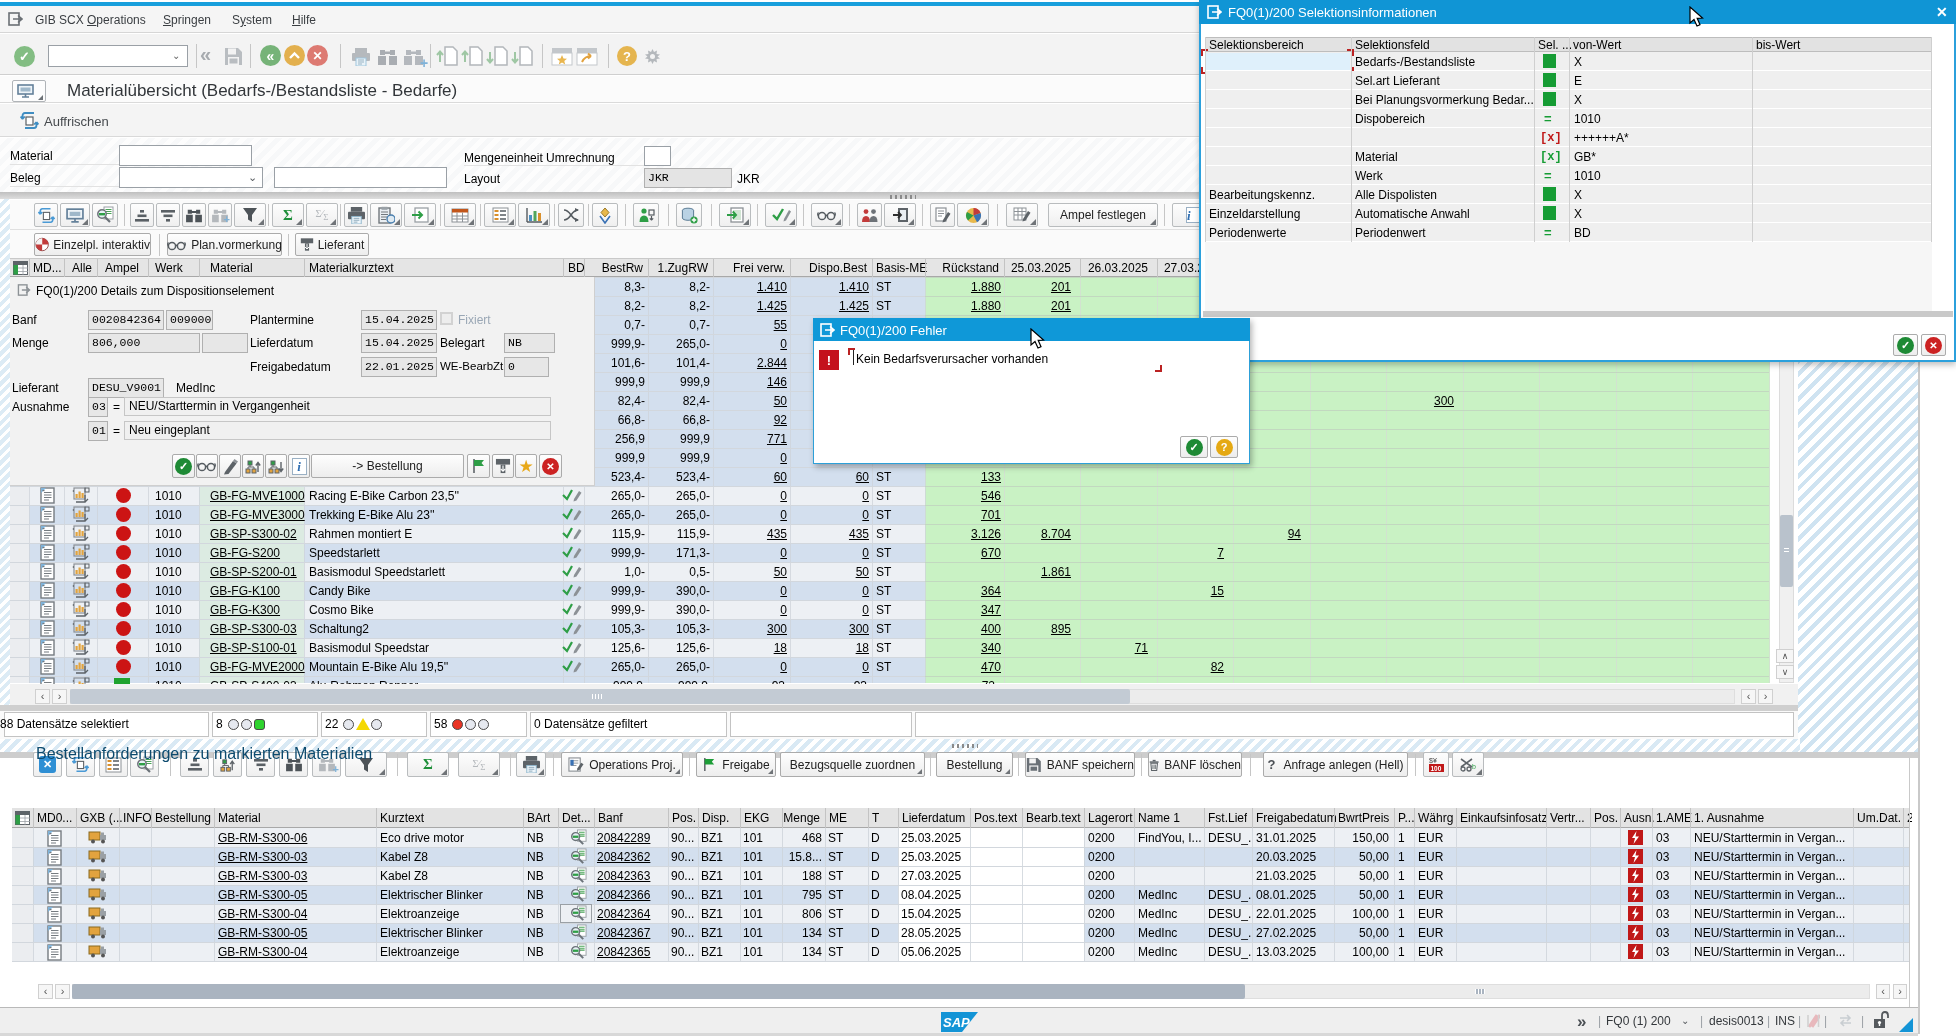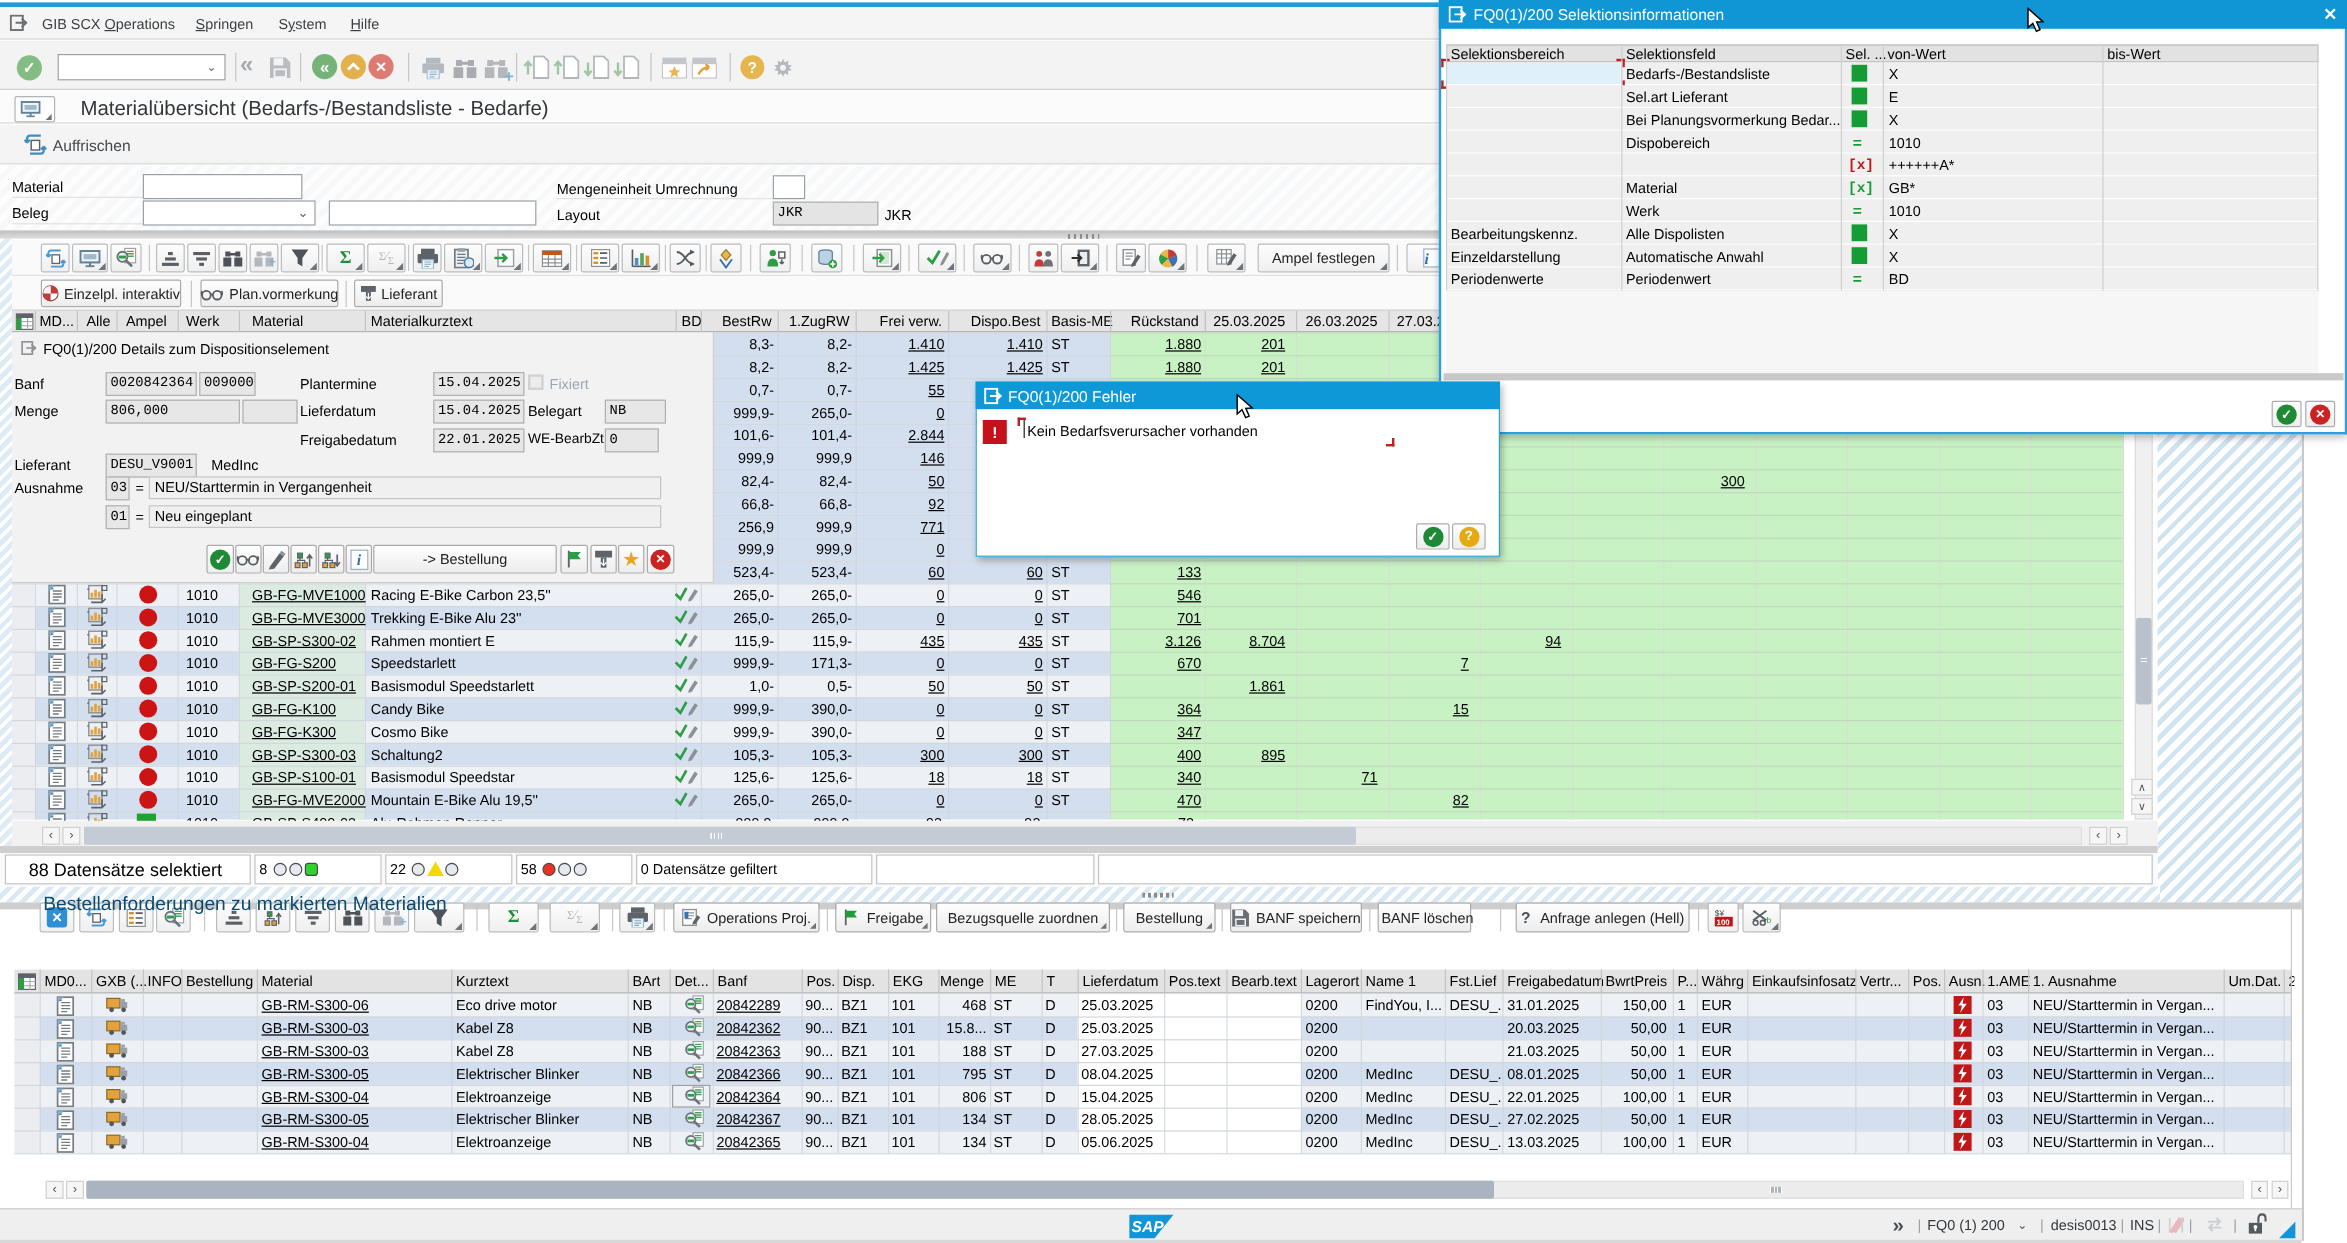--- a/index.html
+++ b/index.html
@@ -1058,21 +1058,21 @@
 <div class="a" style="left:35px;top:689px;width:15px;height:15px;background:#f6f6f6;border:1px solid #d0d0d0;text-align:center;line-height:13px;font-size:11px;color:#555">‹</div>
 <div class="a" style="left:52px;top:689px;width:15px;height:15px;background:#f6f6f6;border:1px solid #d0d0d0;text-align:center;line-height:13px;font-size:11px;color:#555">›</div>
 <div class="a" style="left:70px;top:689px;width:1665px;height:15px;background:#ececec;border:1px solid #dedede"></div>
 <div class="a" style="left:70px;top:689px;width:1060px;height:15px;background:#c3cbd4;border-radius:2px"></div>
 <div class="a" style="left:592px;top:694px;width:10px;height:5px;background:repeating-linear-gradient(90deg,#fff 0 1px,#c3cbd4 1px 3px)"></div>
 <div class="a" style="left:1741px;top:689px;width:15px;height:15px;background:#f6f6f6;border:1px solid #d0d0d0;text-align:center;line-height:13px;font-size:11px;color:#555">‹</div>
 <div class="a" style="left:1758px;top:689px;width:15px;height:15px;background:#f6f6f6;border:1px solid #d0d0d0;text-align:center;line-height:13px;font-size:11px;color:#555">›</div>
 <div class="a" style="left:0;top:705px;width:1798px;height:6px;background:#cfcfcf"></div>
 <div class="a" style="left:0;top:711px;width:1798px;height:28px;background:#fafafa"></div>
 <div class="a" style="left:4px;top:712px;width:205px;height:25px;background:#fff;border:1px solid #c3c3c3"></div>
-<div class="t" style="left:24px;top:717px;font-size:15px">88 Datensätze selektiert</div>
+<div class="t" style="left:0;top:717px;font-size:12px">88 Datensätze selektiert</div>
 <div class="a" style="left:212px;top:712px;width:106px;height:25px;background:#fff;border:1px solid #c3c3c3"></div>
 <div class="a" style="left:321px;top:712px;width:106px;height:25px;background:#fff;border:1px solid #c3c3c3"></div>
 <div class="a" style="left:430px;top:712px;width:97px;height:25px;background:#fff;border:1px solid #c3c3c3"></div>
 <div class="a" style="left:530px;top:712px;width:197px;height:25px;background:#fff;border:1px solid #c3c3c3"></div>
 <div class="t" style="left:534px;top:717px;font-size:12px">0 Datensätze gefiltert</div>
 <div class="a" style="left:730px;top:712px;width:182px;height:25px;background:#fff;border:1px solid #c3c3c3"></div>
 <div class="a" style="left:915px;top:712px;width:879px;height:25px;background:#fff;border:1px solid #c3c3c3"></div>
 <div class="t" style="left:216px;top:717px">8</div>
 <div class="cir" style="left:228px;top:719px;width:11px;height:11px;background:#e6e9f0;border:1.5px solid #4a4a4a"></div>
 <div class="cir" style="left:241px;top:719px;width:11px;height:11px;background:#e6e9f0;border:1.5px solid #4a4a4a"></div>
@@ -1195,21 +1195,21 @@
 <div class="sep" style="left:930px;top:754px;height:22px"></div>
 <div class="btn" style="left:936px;top:752px;width:77px;height:25px">Bestellung<div class="dd" style="position:absolute;right:2px;bottom:2px;width:0;height:0;border-left:5px solid transparent;border-bottom:5px solid #707478"></div></div>
 <div class="sep" style="left:1018px;top:754px;height:22px"></div>
 <div class="btn" style="left:1025px;top:752px;width:110px;height:25px"><svg width="16" height="16" viewBox="0 0 19 19" style="margin-right:5px">
       <path d="M1 1 H14 L18 5 V18 H1 Z" fill="#6a7076"></path>
       <rect x="4" y="1.5" width="8" height="6" fill="#f3f3f3"></rect>
       <rect x="4" y="10" width="11" height="8" fill="#f3f3f3"></rect>
       <rect x="5.5" y="11.5" width="8" height="5" fill="#6a7076"></rect>
     </svg>BANF speichern</div>
 <div class="sep" style="left:1141px;top:754px;height:22px"></div>
-<div class="btn" style="left:1148px;top:752px;width:78px;height:25px"><svg width="14" height="16" viewBox="0 0 14 16" style="margin-right:5px">
+<div class="btn" style="left:1148px;top:752px;width:94px;height:25px"><svg width="14" height="16" viewBox="0 0 14 16" style="margin-right:5px">
       <rect x="1" y="3" width="12" height="2" fill="#5d6368"></rect>
       <rect x="5" y="1" width="4" height="2" fill="#5d6368"></rect>
       <path d="M2.5 5.5 H11.5 L10.5 15.5 H3.5 Z" fill="none" stroke="#5d6368" stroke-width="1.4"></path>
       <path d="M5.2 7.5 V13.5 M7 7.5 V13.5 M8.8 7.5 V13.5" stroke="#5d6368"></path>
     </svg>BANF löschen</div>
 <div class="sep" style="left:1250px;top:754px;height:22px"></div>
 <div class="btn" style="left:1263px;top:752px;width:145px;height:25px"><span style="position:relative;margin-right:8px;font-size:13px;font-weight:bold;color:#4a4f54">?</span>Anfrage anlegen (Hell)</div>
 <div class="sep" style="left:1415px;top:754px;height:22px"></div>
 <div class="ib" style="left:1423px;top:752px;width:26px;height:25px">
     <svg width="17" height="17" viewBox="0 0 17 17">

